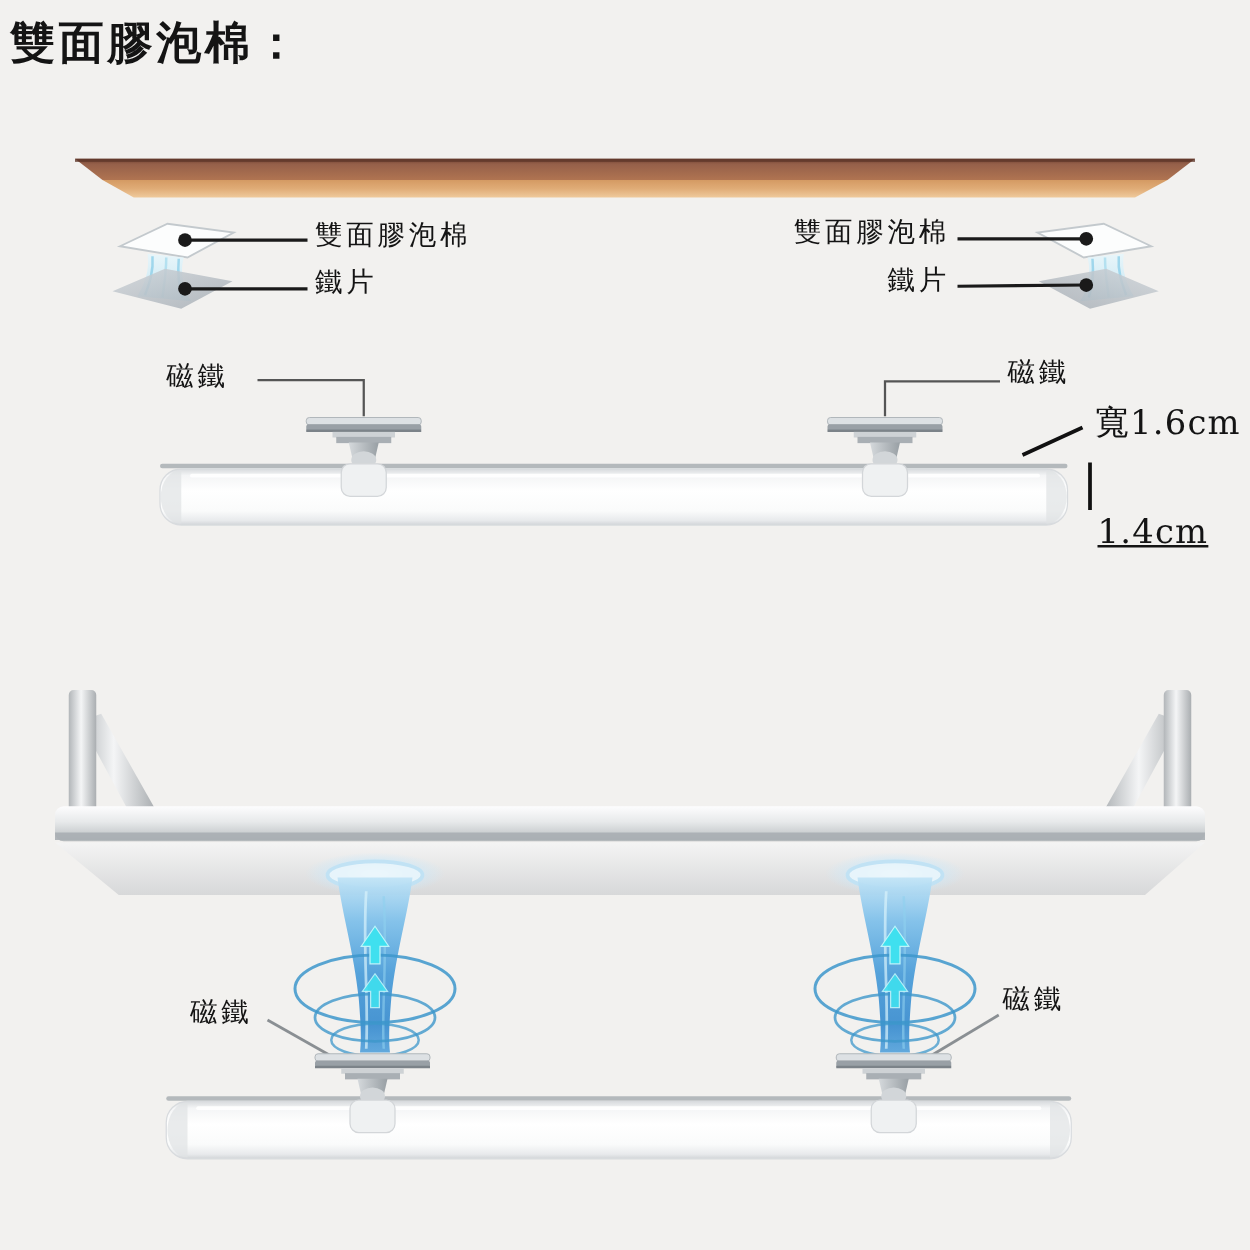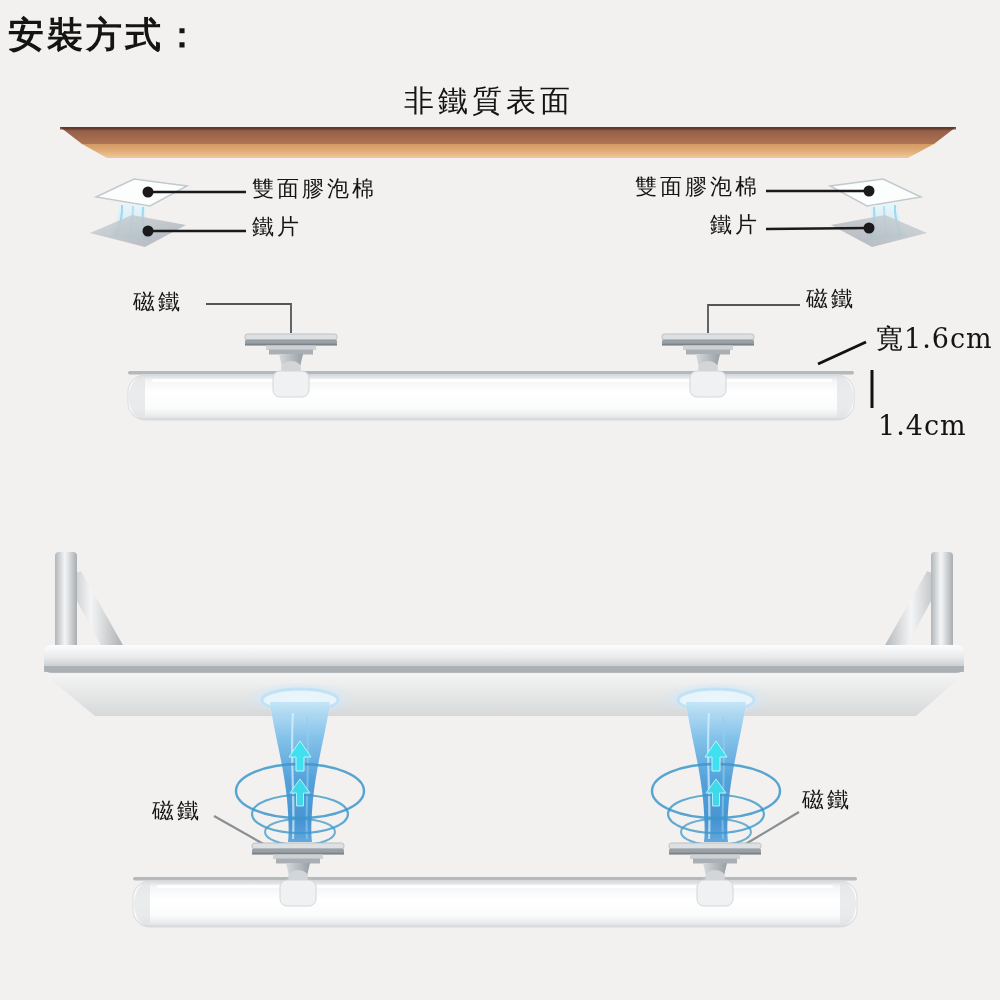--- a/index.html
+++ b/index.html
@@ -17,35 +17,34 @@
   .heading{font-size:30px;font-weight:500;letter-spacing:4px;}
   .label{font-size:22px;font-weight:500;letter-spacing:3px;}
   .dim{font-size:27px;font-weight:500;letter-spacing:1px;}
   .right-align{text-align:right;}
 </style>
 </head>
 <body>
 
 <div class="canvas">
 
-  <span class="txt title" style="left:8px;top:16px;">安裝方式：</span>
-
-  <span class="txt heading" style="left:404px;top:86px;">非鐵質表面</span>
+  <span class="txt title" style="left:8px;top:16px;">雙面膠泡棉：</span>
+
 
   <span class="txt label" style="left:252px;top:178px;">雙面膠泡棉</span>
   <span class="txt label" style="left:252px;top:216px;">鐵片</span>
 
   <span class="txt label right-align" style="left:585px;top:176px;width:175px;">雙面膠泡棉</span>
   <span class="txt label right-align" style="left:585px;top:214px;width:175px;">鐵片</span>
 
   <span class="txt label" style="left:133px;top:291px;">磁鐵</span>
   <span class="txt label" style="left:806px;top:288px;">磁鐵</span>
 
   <span class="txt dim" style="left:876px;top:325px;">寬1.6cm</span>
-  <span class="txt dim" style="left:878px;top:412px;">1.4cm</span>
+  <span class="txt dim" style="left:878px;top:412px;text-decoration:underline;">1.4cm</span>
 
 
   <span class="txt label" style="left:152px;top:800px;">磁鐵</span>
   <span class="txt label" style="left:802px;top:789px;">磁鐵</span>
 
   <svg class="layer" width="1000" height="1000" viewBox="0 0 1000 1000">
     <defs>
       <linearGradient id="woodDark" x1="0" y1="0" x2="0" y2="1">
         <stop offset="0" stop-color="#6e4030"></stop>
           <stop offset="0.25" stop-color="#95604a"></stop>

